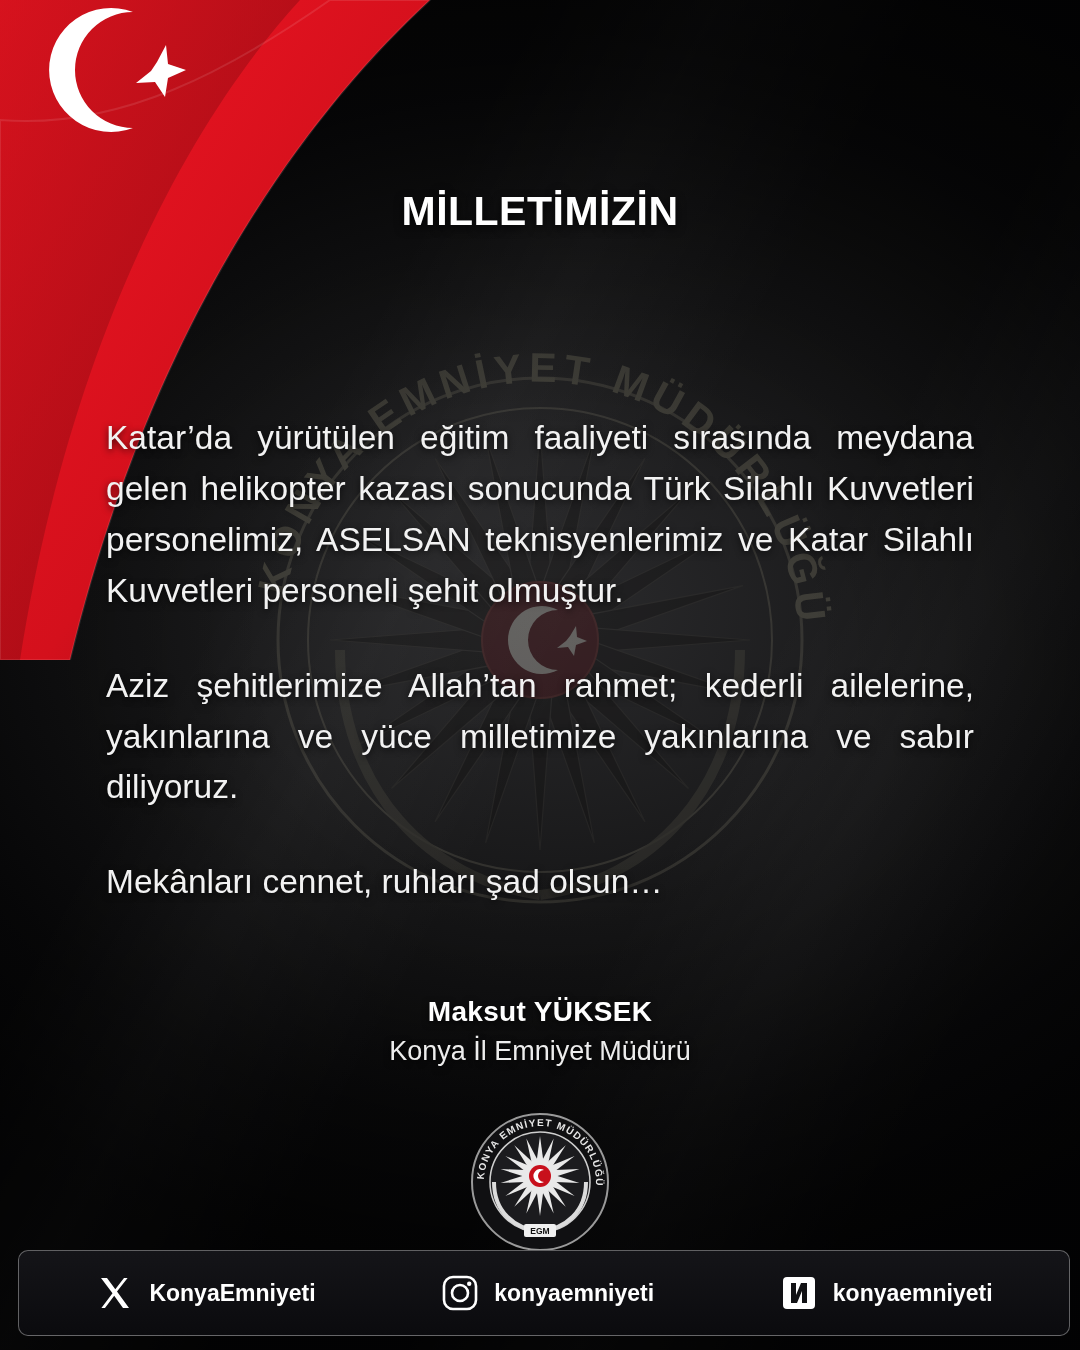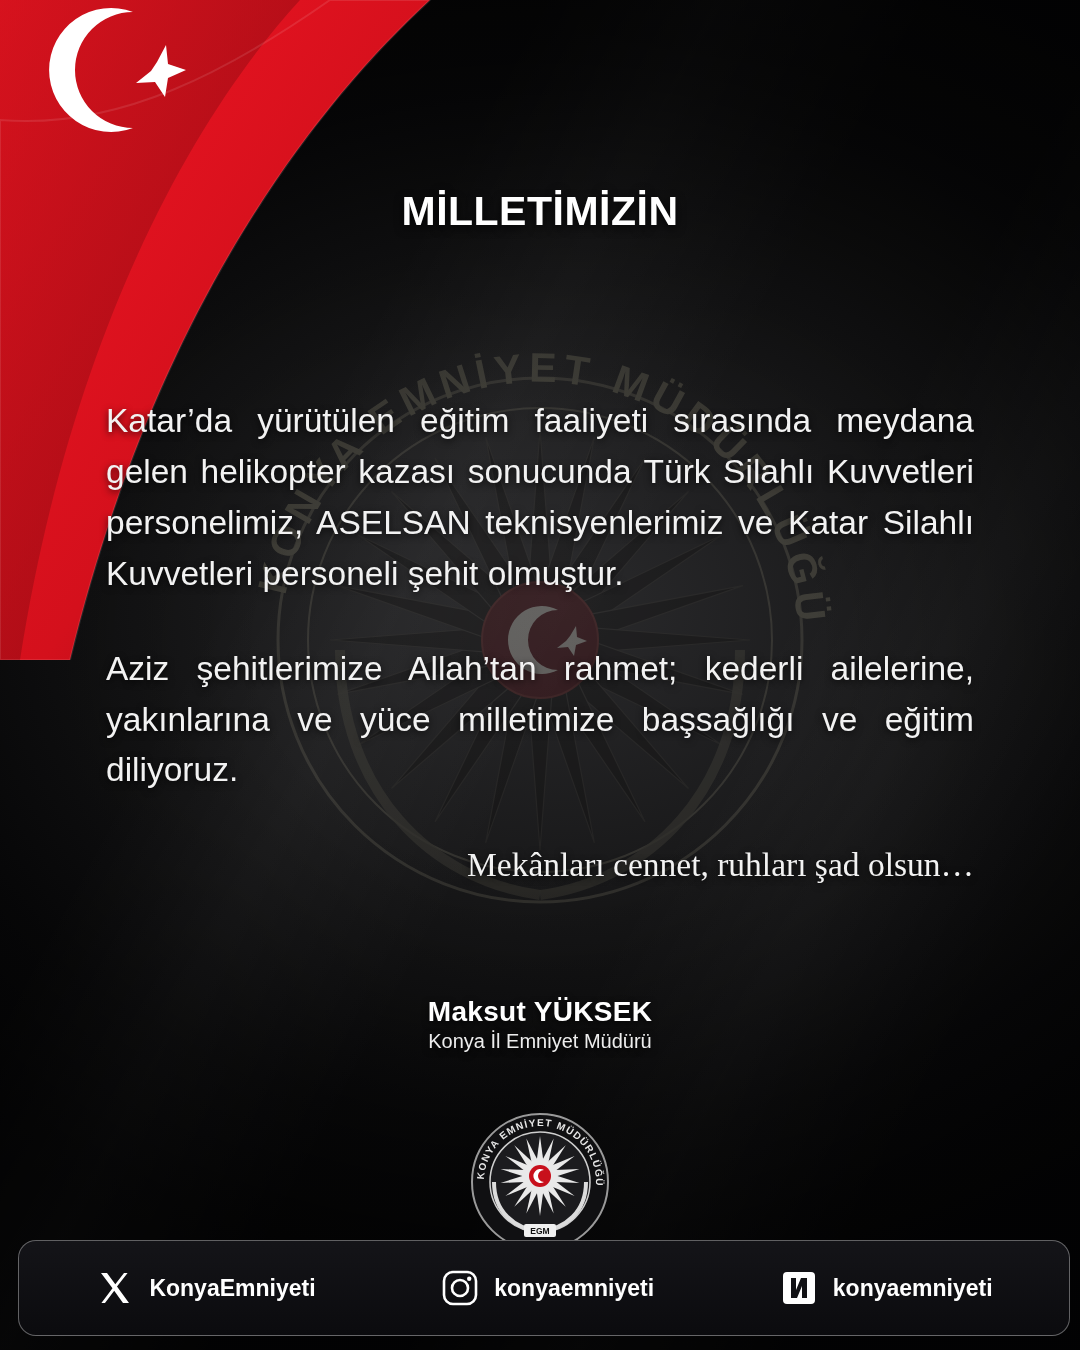--- a/index.html
+++ b/index.html
@@ -70,68 +70,68 @@
     line-height: 1.25;
     text-shadow: 0 3px 10px rgba(0,0,0,0.8);
   }
   .headline .l2 { display: block; }
 
   
   .body-copy {
     position: absolute;
     left: 106px;
     width: 868px;
-    top: 396px;
+    top: 413px;
     font-size: 33.5px;
     line-height: 1.52;
     color: #f2f2f2;
     text-align: justify;
     text-shadow: 0 2px 7px rgba(0,0,0,0.75);
   }
   .body-copy p { margin: 0 0 44px 0; }
-  .body-copy p:last-child { margin-bottom: 0; text-align: right; font-family: Liberation Serif, serif; }
+  .body-copy p:last-child { margin-bottom: 0; text-align: left; }
 
   
   .signature {
     position: absolute;
     left: 0; right: 0;
     top: 996px;
     text-align: center;
     text-shadow: 0 2px 7px rgba(0,0,0,0.8);
   }
   .sig-name {
     font-size: 28px;
     font-weight: bold;
     letter-spacing: 0.3px;
   }
   .sig-title {
-    font-size: 20px;
-    margin-top: 2px;
+    font-size: 27px;
+    margin-top: 8px;
     color: #ededed;
     text-align: center;
   }
 
   
   .emblem-small {
     position: absolute;
     left: 50%;
     transform: translateX(-50%);
     top: 1112px;
     width: 140px;
     height: 140px;
   }
 
   
   .footer-bar {
     position: absolute;
     left: 18px;
     right: 10px;
     bottom: 14px;
-    height: 96px;
-    border-radius: 18px;
+    height: 86px;
+    border-radius: 10px;
     border: 1px solid rgba(255,255,255,0.35);
     background: linear-gradient(180deg, #141418 0%, #0b0b0e 100%);
     display: flex;
     align-items: center;
     justify-content: space-around;
     padding: 0 14px;
     box-sizing: border-box;
   }
   .social {
     display: flex;
@@ -231,21 +231,21 @@
       <polygon fill="#ffffff" points="62,-8 71,-25 73,-6 91,0 73,8 70,27 60,12 41,13 56,1"></polygon>
     </g>
   </svg>
 
   <div class="headline">
     <span class="l1">MİLLETİMİZİN</span>
   </div>
 
   <div class="body-copy">
     <p>Katar’da yürütülen eğitim faaliyeti sırasında meydana gelen helikopter kazası sonucunda Türk Silahlı Kuvvetleri personelimiz, ASELSAN teknisyenlerimiz ve Katar Silahlı Kuvvetleri personeli şehit olmuştur.</p>
-    <p>Aziz şehitlerimize Allah’tan rahmet; kederli ailelerine, yakınlarına ve yüce milletimize başsağlığı ve eğitim diliyoruz.</p>
+    <p>Aziz şehitlerimize Allah’tan rahmet; kederli ailelerine, yakınlarına ve yüce milletimize yakınlarına ve sabır diliyoruz.</p>
     <p>Mekânları cennet, ruhları şad olsun…</p>
   </div>
 
   <div class="signature">
     <div class="sig-name">Maksut YÜKSEK</div>
     <div class="sig-title">Konya İl Emniyet Müdürü</div>
   </div>
 
   <svg class="emblem-small" viewBox="0 0 140 140">
     <defs>

